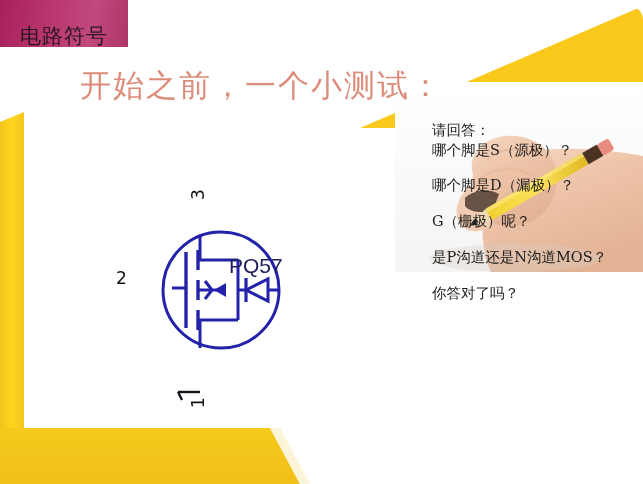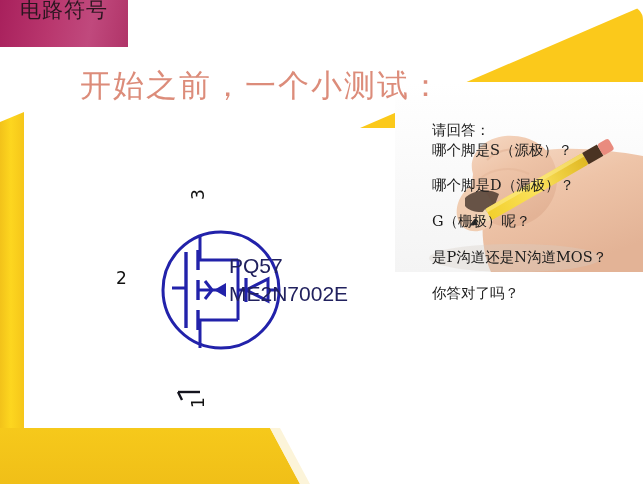--- a/index.html
+++ b/index.html
@@ -62,21 +62,21 @@
 
   
   .title-badge {
     position: absolute;
     left: 0px;
     top: 0px;
     width: 128px;
     height: 47px;
     background: linear-gradient(100deg, #a8205c 0%, #b9376e 40%, #c0497d 70%, #b03468 100%);
     display: flex;
-    align-items: flex-start;
+    align-items: flex-end;
     justify-content: center;
   }
   .title-badge-text {
     color: #2b1620;
     font-family: "DejaVu Serif", "Liberation Serif", serif;
     font-size: 21px;
     letter-spacing: 1px;
     line-height: 1;
   }
 
@@ -268,21 +268,20 @@
       <line x1="238" y1="190" x2="246" y2="190" stroke="#2222aa" stroke-width="3"></line>
       <line x1="268" y1="190" x2="280" y2="190" stroke="#2222aa" stroke-width="3"></line>
       <line x1="280" y1="160" x2="280" y2="220" stroke="#2222aa" stroke-width="0"></line>
 
       <line x1="178" y1="292" x2="200" y2="292" stroke="#14141e" stroke-width="2.4"></line>
       <line x1="178" y1="292" x2="182" y2="300" stroke="#14141e" stroke-width="2.4"></line>
     </svg>
 
     <div class="part-label">
       <div>PQ57</div>
-      <div>ME2N7002E</div>
     </div>
   </div>
 
   <div class="pin-num rot" id="pin3-label">3</div>
   <div class="pin-num rot" id="pin1-label">1</div>
   <div class="pin-num" id="pin2-label">2</div>
 
   <div class="questions">
     <div class="q-block tight">请回答：
 哪个脚是S（源极）？</div>

